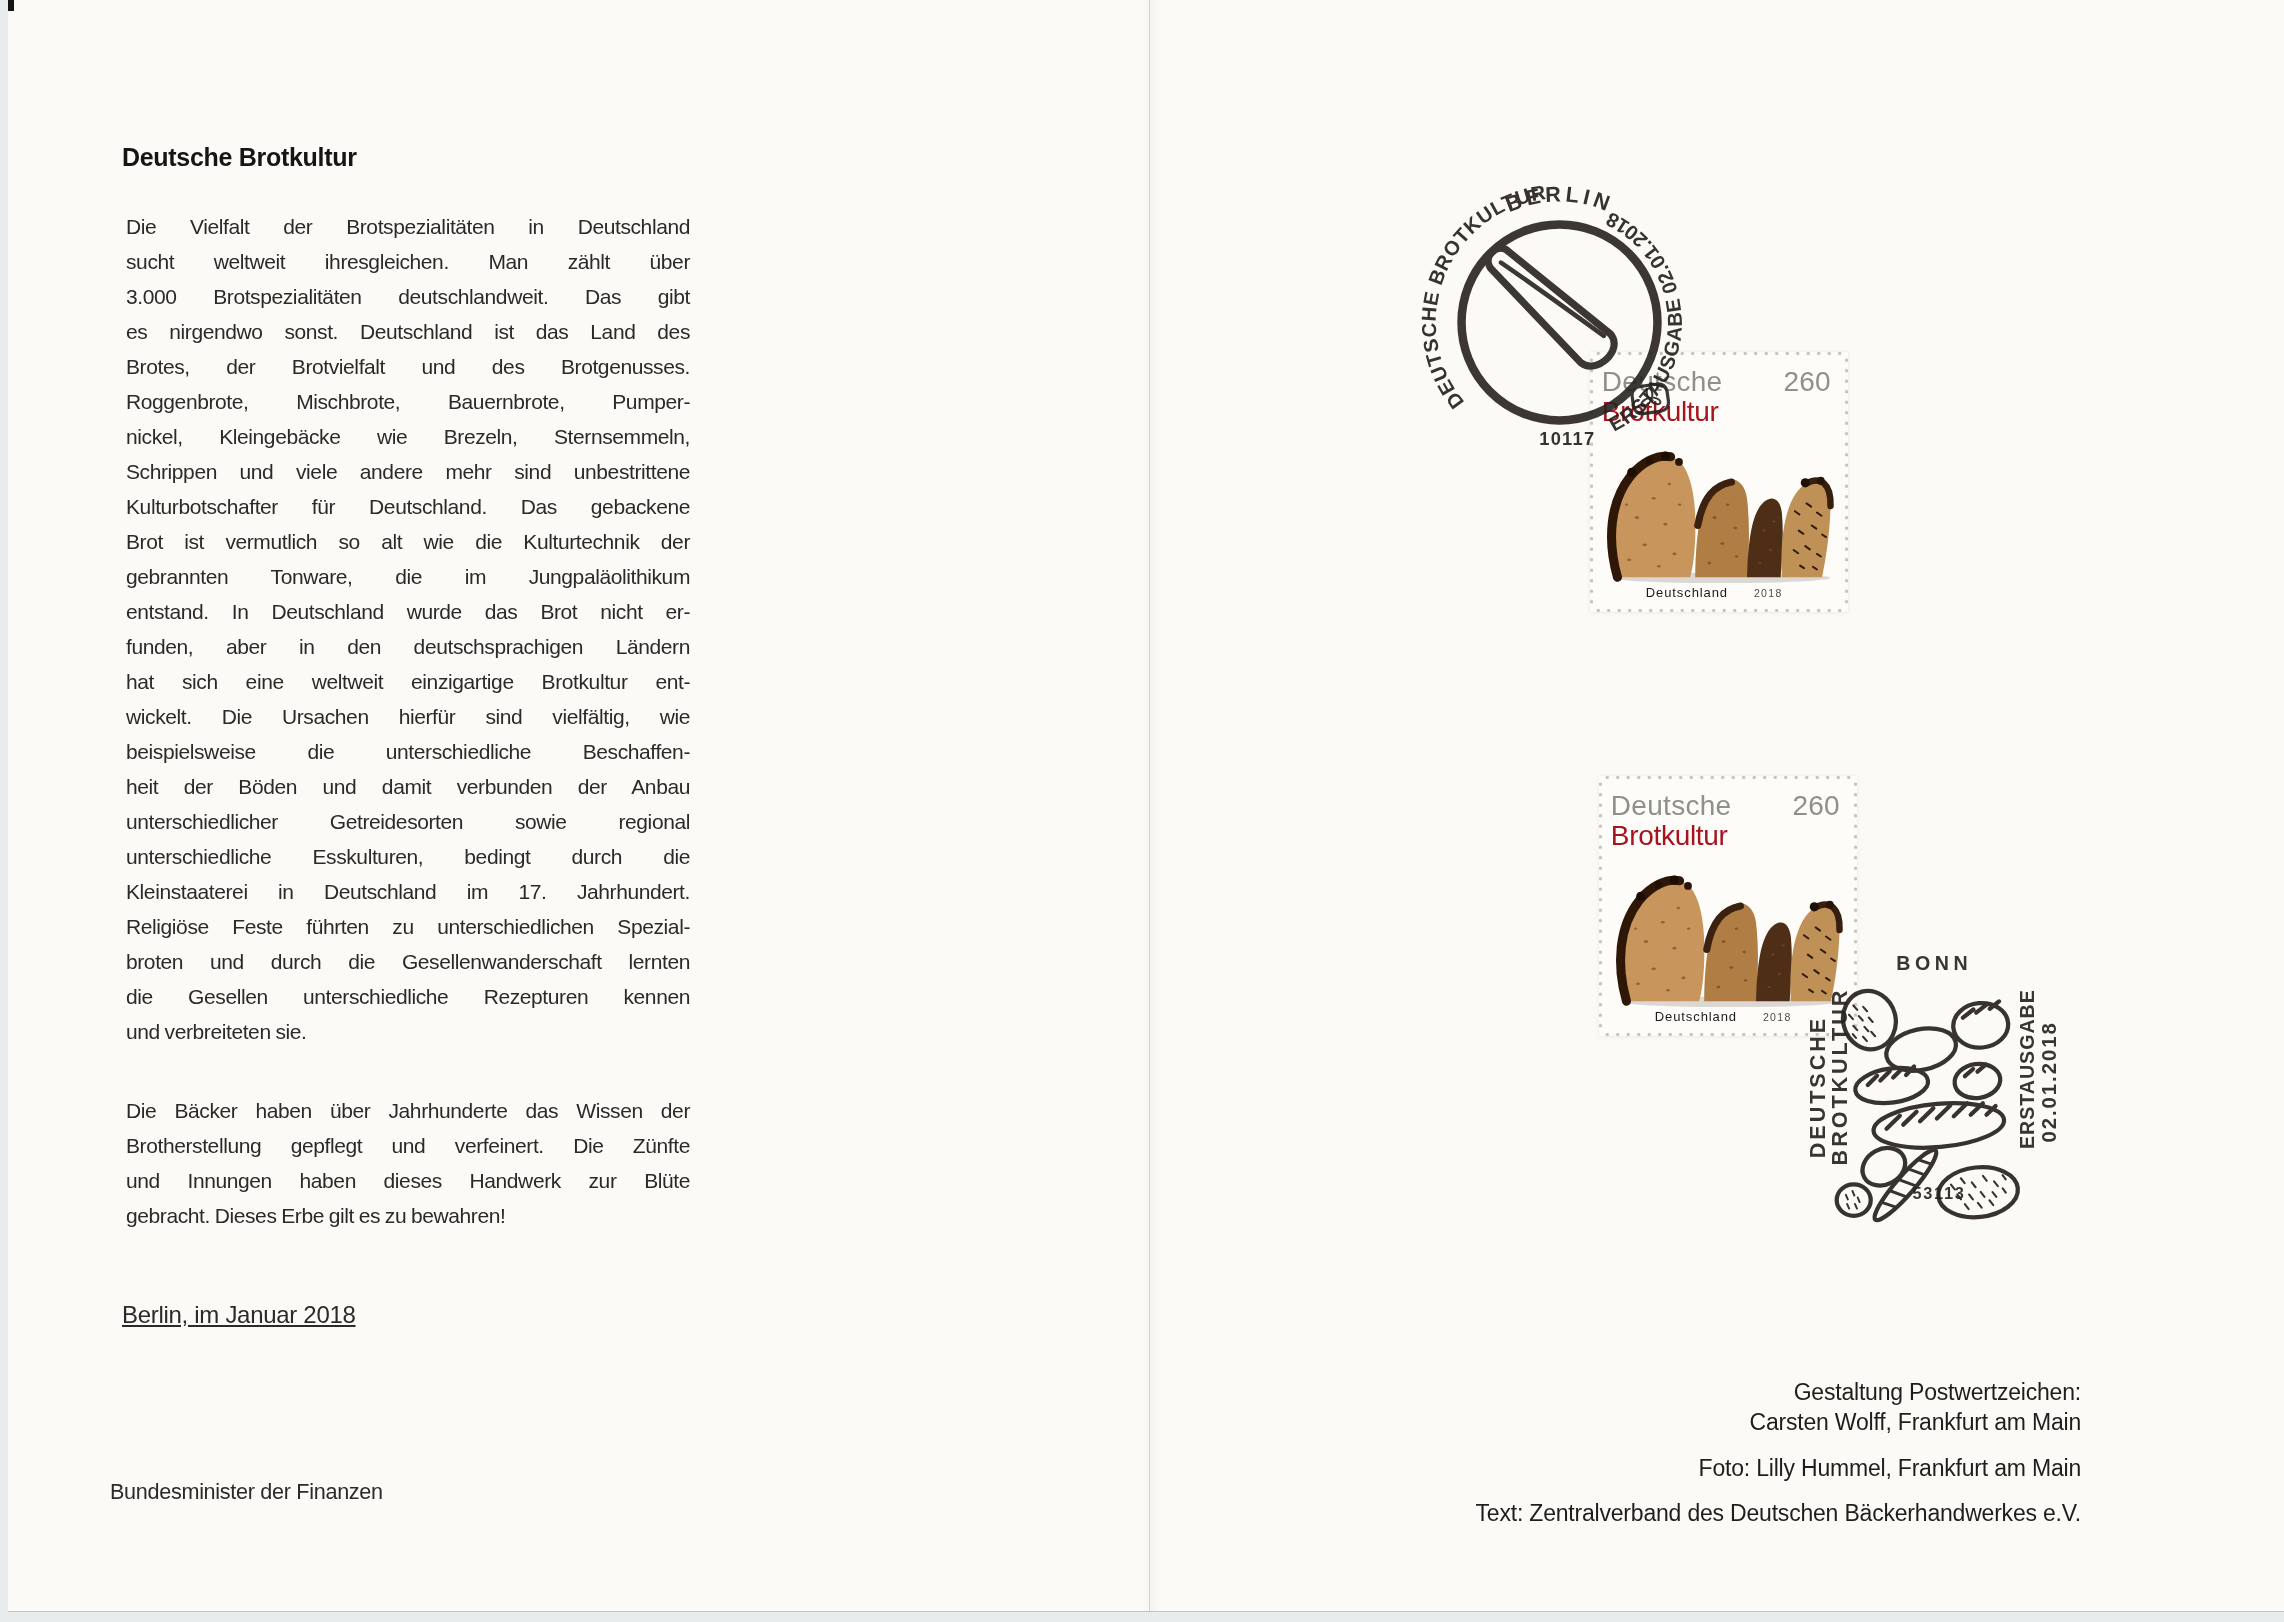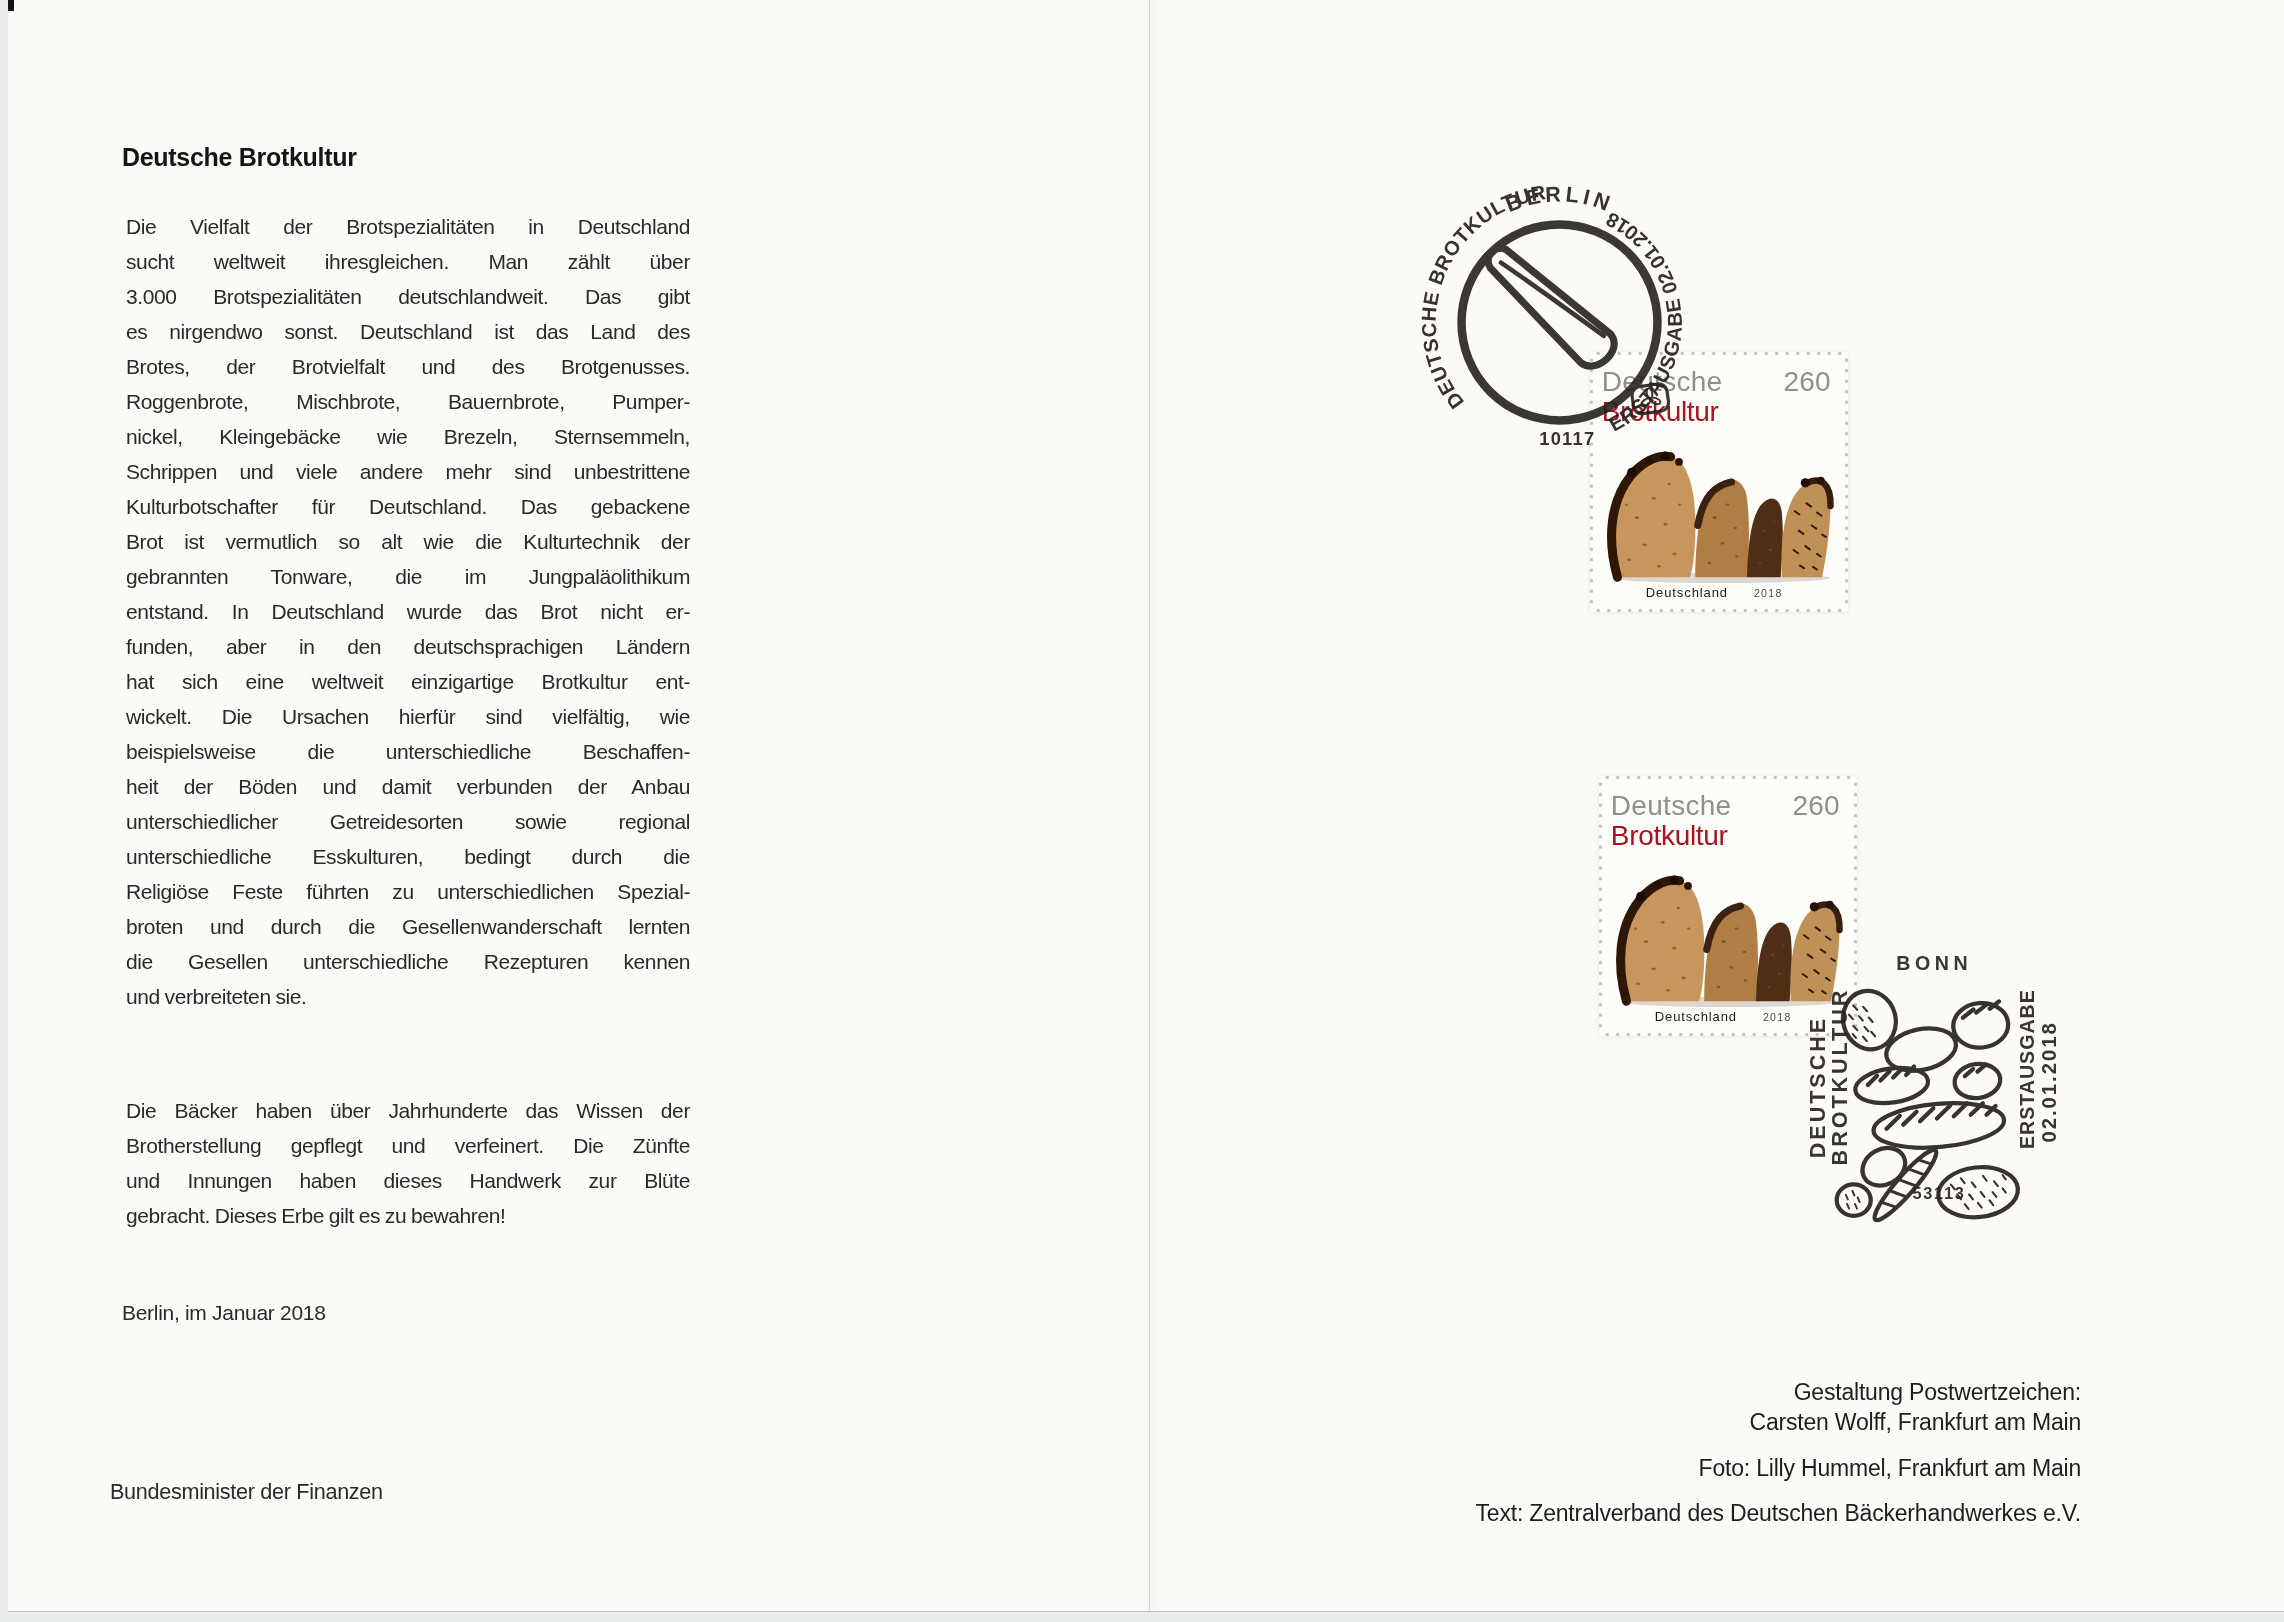--- a/index.html
+++ b/index.html
@@ -13,21 +13,21 @@
 
   
   .page-title{position:absolute;left:114px;top:143px;margin:0;font-size:25px;font-weight:700;
               letter-spacing:-0.3px;color:#161514;}
   .jpara{position:absolute;left:118px;width:564px;font-size:21px;line-height:35px;
          letter-spacing:-0.4px;word-spacing:-0.7px;color:#2b2a28;}
   .jpara .jline{text-align:justify;text-align-last:justify;}
   .jpara .jline:last-child{text-align-last:left;}
   .para1{top:209px;}
   .para2{top:1093px;}
-  .dateline{position:absolute;left:114px;top:1301px;font-size:21px;letter-spacing:-0.3px;}
+  .dateline{position:absolute;left:114px;top:1301px;font-size:24px;letter-spacing:-0.3px;text-decoration:underline;}
   .signature{position:absolute;left:102px;top:1479px;font-size:21.6px;letter-spacing:-0.3px;}
 
   
   .stamp{position:absolute;width:258px;height:260px;background:#fdfcf8;z-index:2;
          box-shadow:0 0 0 0.7px rgba(0,0,0,.025),0 1.3px 5.2px rgba(0,0,0,.05);}
   .stamp-top{left:1582px;top:352px;}
   .stamp-bottom{left:1591px;top:776px;}
   .perf{position:absolute;}
   .perf.h{left:3.3px;right:3.3px;height:5.2px;background-image:radial-gradient(circle at 5.2px 2.6px,#c6c5be 1.5px,rgba(198,197,190,0) 2px);
           background-size:10.5px 5.2px;background-repeat:repeat-x;}
@@ -79,20 +79,21 @@
         <div class="jline">Brot ist vermutlich so alt wie die Kulturtechnik der</div>
         <div class="jline">gebrannten Tonware, die im Jungpaläolithikum</div>
         <div class="jline">entstand. In Deutschland wurde das Brot nicht er-</div>
         <div class="jline">funden, aber in den deutschsprachigen Ländern</div>
         <div class="jline">hat sich eine weltweit einzigartige Brotkultur ent-</div>
         <div class="jline">wickelt. Die Ursachen hierfür sind vielfältig, wie</div>
         <div class="jline">beispielsweise die unterschiedliche Beschaffen-</div>
         <div class="jline">heit der Böden und damit verbunden der Anbau</div>
         <div class="jline">unterschiedlicher Getreidesorten sowie regional</div>
         <div class="jline">unterschiedliche Esskulturen, bedingt durch die</div>
+        <div class="jline">Kleinstaaterei in Deutschland im 17. Jahrhundert.</div>
         <div class="jline">Religiöse Feste führten zu unterschiedlichen Spezial-</div>
         <div class="jline">broten und durch die Gesellenwanderschaft lernten</div>
         <div class="jline">die Gesellen unterschiedliche Rezepturen kennen</div>
         <div class="jline">und verbreiteten sie.</div>
       </div>
 
     <div class="jpara para2">
         <div class="jline">Die Bäcker haben über Jahrhunderte das Wissen der</div>
         <div class="jline">Brotherstellung gepflegt und verfeinert. Die Zünfte</div>
         <div class="jline">und Innungen haben dieses Handwerk zur Blüte</div>

